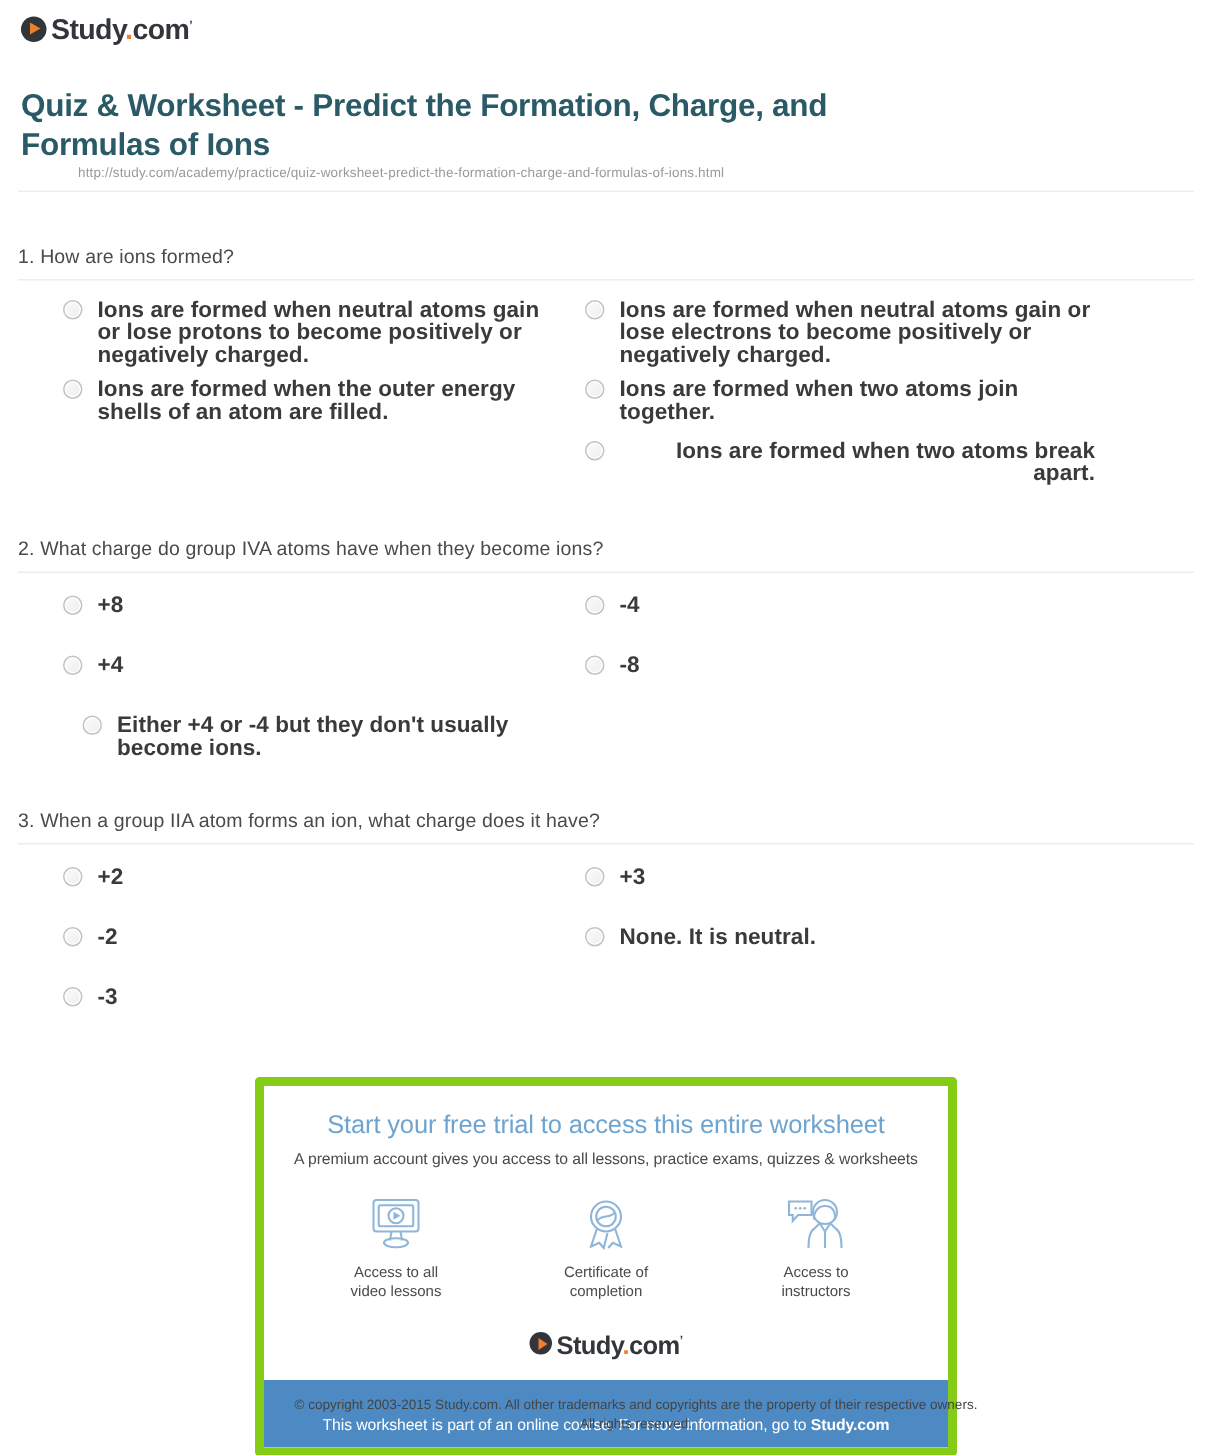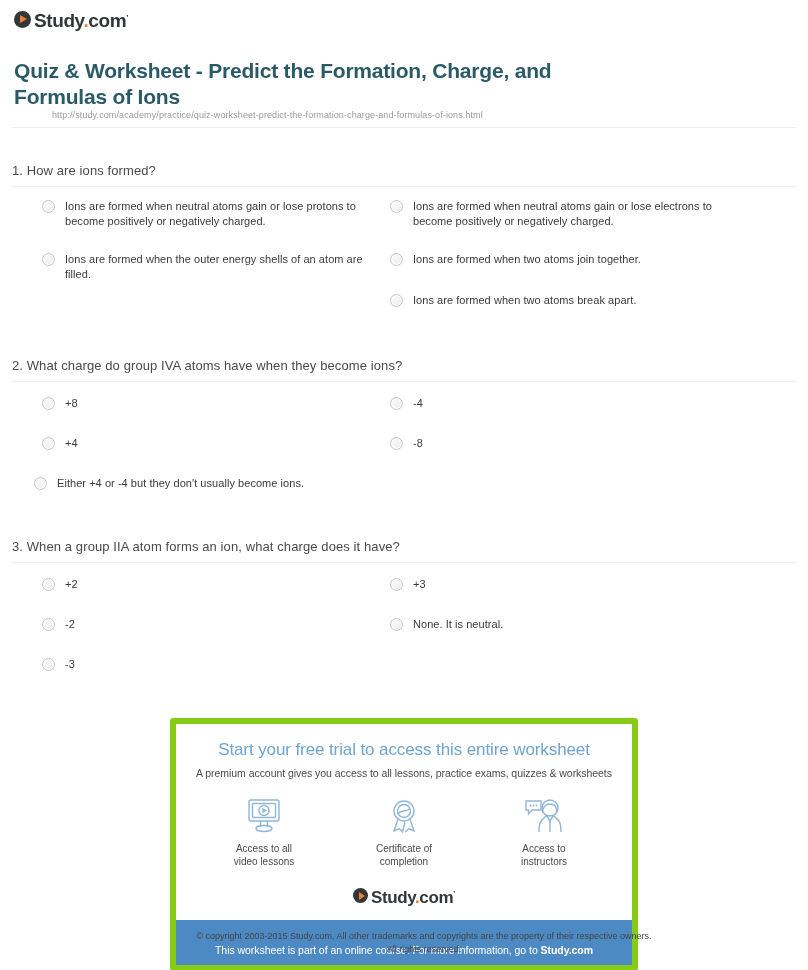--- a/index.html
+++ b/index.html
@@ -115,24 +115,24 @@
     height: 11px;
     margin-top: 1px;
     margin-right: 10px;
     border-radius: 50%;
     border: 1px solid #b9b9b9;
     background: linear-gradient(135deg,#fbfbfb 0%,#ebebeb 100%);
     box-shadow: inset 0 0 0 1px #ffffff;
     opacity: 0.85;
   }
   .opt-label {
-    font-size: 11px;
+    font-size: 15px;
     line-height: 15px;
     color: #3a3a3a;
-    font-weight: normal;
+    font-weight: bold;
     letter-spacing: 0.05px;
   }
 
   
   .promo {
     position: absolute;
     left: 170px;
     top: 718px;
     width: 468px;
     background: #ffffff;
@@ -259,21 +259,21 @@
   <div class="rule" style="top:381px;"></div>
 
   <div class="opt" style="left:42px; top:396px; width:330px;">
     <span class="radio"></span>
     <span class="opt-label">+8</span>
   </div>
   <div class="opt" style="left:42px; top:436px; width:330px;">
     <span class="radio"></span>
     <span class="opt-label">+4</span>
   </div>
-  <div class="opt" style="left:34px; top:476px; width:340px;">
+  <div class="opt" style="left:55px; top:476px; width:340px;">
     <span class="radio"></span>
     <span class="opt-label">Either +4 or -4 but they don't usually become ions.</span>
   </div>
 
   <div class="opt" style="left:390px; top:396px; width:340px;">
     <span class="radio"></span>
     <span class="opt-label">-4</span>
   </div>
   <div class="opt" style="left:390px; top:436px; width:340px;">
     <span class="radio"></span>

